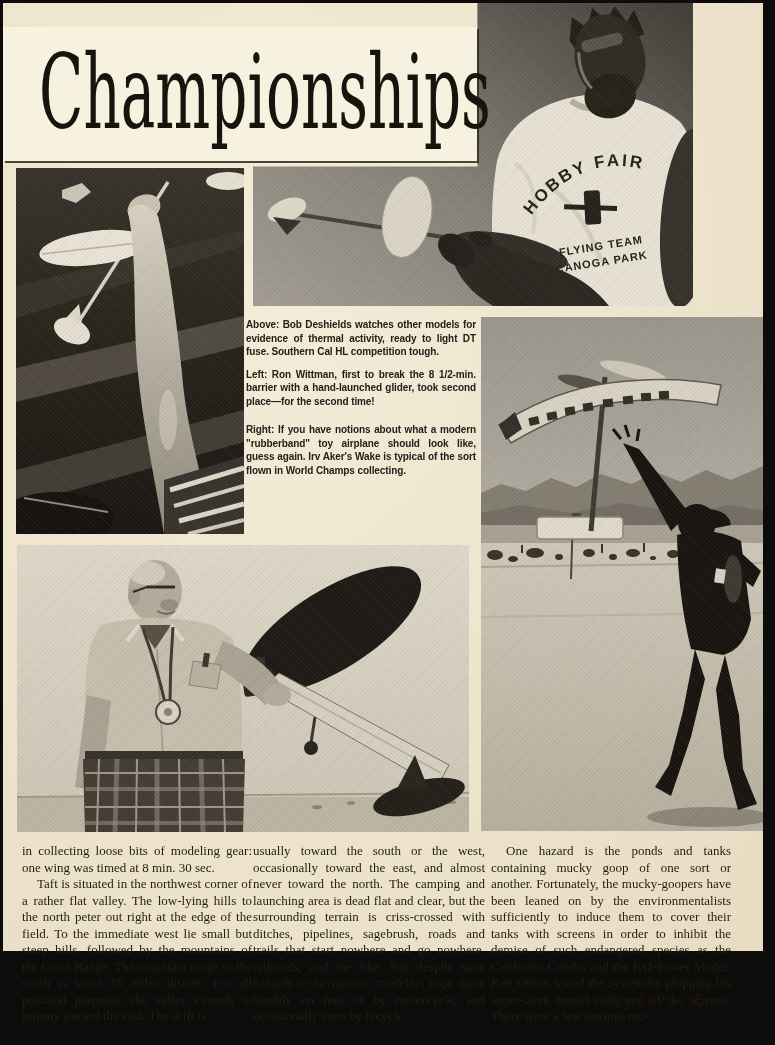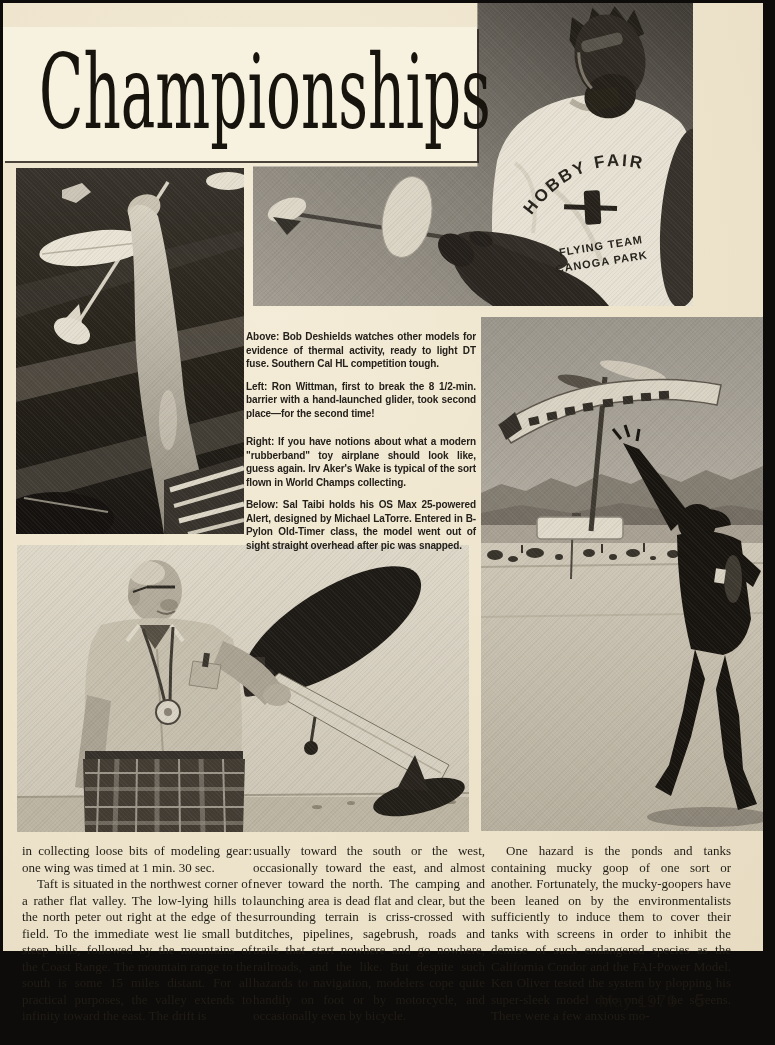--- a/index.html
+++ b/index.html
@@ -38,21 +38,21 @@
   }
   .photo-man{left:250px;top:0;width:440px;height:303px;z-index:2;background:none;
     clip-path:polygon(0 54%,51% 54%,51% 0,100% 0,100% 100%,0 100%);}
   .photo-left{left:13px;top:165px;width:228px;height:366px;background:#242019;}
   .photo-desert{left:478px;top:314px;width:282px;height:514px;background:#b5afa4;}
   .photo-taibi{left:14px;top:542px;width:452px;height:287px;background:#d6d0c1;}
   
   .caption-block{
     position:absolute;left:243px;top:315px;width:230px;z-index:6;
     color:#24201b;font-weight:bold;font-size:10px;line-height:13.5px;
-    letter-spacing:-.1px;text-align:justify;margin-top:12px;
+    letter-spacing:-.1px;text-align:justify;
   }
   .caption-block p{margin:0 0 9px 0;}
   .caption-block p.gap-above{margin-top:15px;}
   
   .article{position:absolute;top:840px;left:0;width:100%;z-index:6;
     font-family:"Liberation Serif",serif;font-size:13px;line-height:16.5px;
     color:#211d16;}
   .col{position:absolute;top:0;text-align:justify;}
   .col-1{left:19px;width:230px;}
   .col-2{left:250px;width:232px;}
@@ -172,21 +172,20 @@
         <line x1="163" y1="353" x2="228" y2="336" stroke="#ddd7c8" stroke-width="5"></line>
         <line x1="172" y1="366" x2="228" y2="352" stroke="#cfc9b9" stroke-width="4"></line>
       </g>
     </svg>
   </div>
 
   <div class="caption-block">
     <p>Above: Bob Deshields watches other models for evidence of thermal activity, ready to light DT fuse. Southern Cal HL competition tough.</p>
     <p>Left: Ron Wittman, first to break the 8 1/2-min. barrier with a hand-launched glider, took second place—for the second time!</p>
     <p class="gap-above">Right: If you have notions about what a modern "rubberband" toy airplane should look like, guess again. Irv Aker's Wake is typical of the sort flown in World Champs collecting.</p>
-    <p>Below: Sal Taibi holds his OS Max 25-powered Alert, designed by Michael LaTorre. Entered in B-Pylon Old-Timer class, the model went out of sight straight overhead after pic was snapped.</p>
   </div>
 
   <div class="photo photo-desert">
     <svg viewBox="0 0 282 514" preserveAspectRatio="none">
       <defs>
         <linearGradient id="skyD" x1="0" y1="0" x2="0" y2="1">
           <stop offset="0" stop-color="#9b968c"></stop>
           <stop offset="0.4" stop-color="#b2aca1"></stop>
           <stop offset="0.7" stop-color="#c6bfb1"></stop>
         </linearGradient>
@@ -328,21 +327,21 @@
           <line x1="68" y1="244" x2="227" y2="244" stroke-width="4" opacity=".5"></line>
           <line x1="68" y1="262" x2="227" y2="262" stroke-width="2"></line>
           <line x1="68" y1="278" x2="226" y2="278" stroke-width="4" opacity=".5"></line>
         </g>
       </g>
     </svg>
   </div>
 
   <div class="article">
     <div class="col col-1">
-      <p>in collecting loose bits of modeling gear: one wing was timed at 1 min. 30 sec.</p>
+      <p>in collecting loose bits of modeling gear: one wing was timed at 8 min. 30 sec.</p>
       <p class="indent">Taft is situated in the northwest corner of a rather flat valley. The low-lying hills to the north peter out right at the edge of the field. To the immediate west lie small but steep hills, followed by the mountains of the Coast Range. The mountain range to the south is some 15 miles distant. For all practical purposes, the valley extends to infinity toward the east. The drift is</p>
     </div>
     <div class="col col-2">
       <p>usually toward the south or the west, occasionally toward the east, and almost never toward the north. The camping and launching area is dead flat and clear, but the surrounding terrain is criss-crossed with ditches, pipelines, sagebrush, roads and trails that start nowhere and go nowhere, railroads, and the like. But despite such hazards to navigation, modelers cope quite handily on foot or by motorcycle, and occasionally even by bicycle.</p>
     </div>
     <div class="col col-3">
       <p class="indent">One hazard is the ponds and tanks containing mucky goop of one sort or another. Fortunately, the mucky-goopers have been leaned on by the environmentalists sufficiently to induce them to cover their tanks with screens in order to inhibit the demise of such endangered species as the California Condor and the FAI-Power Model. Ken Oliver tested the system by plopping his super-sleek model onto one of the screens. There were a few anxious mo-</p>
     </div>
   </div>
 

